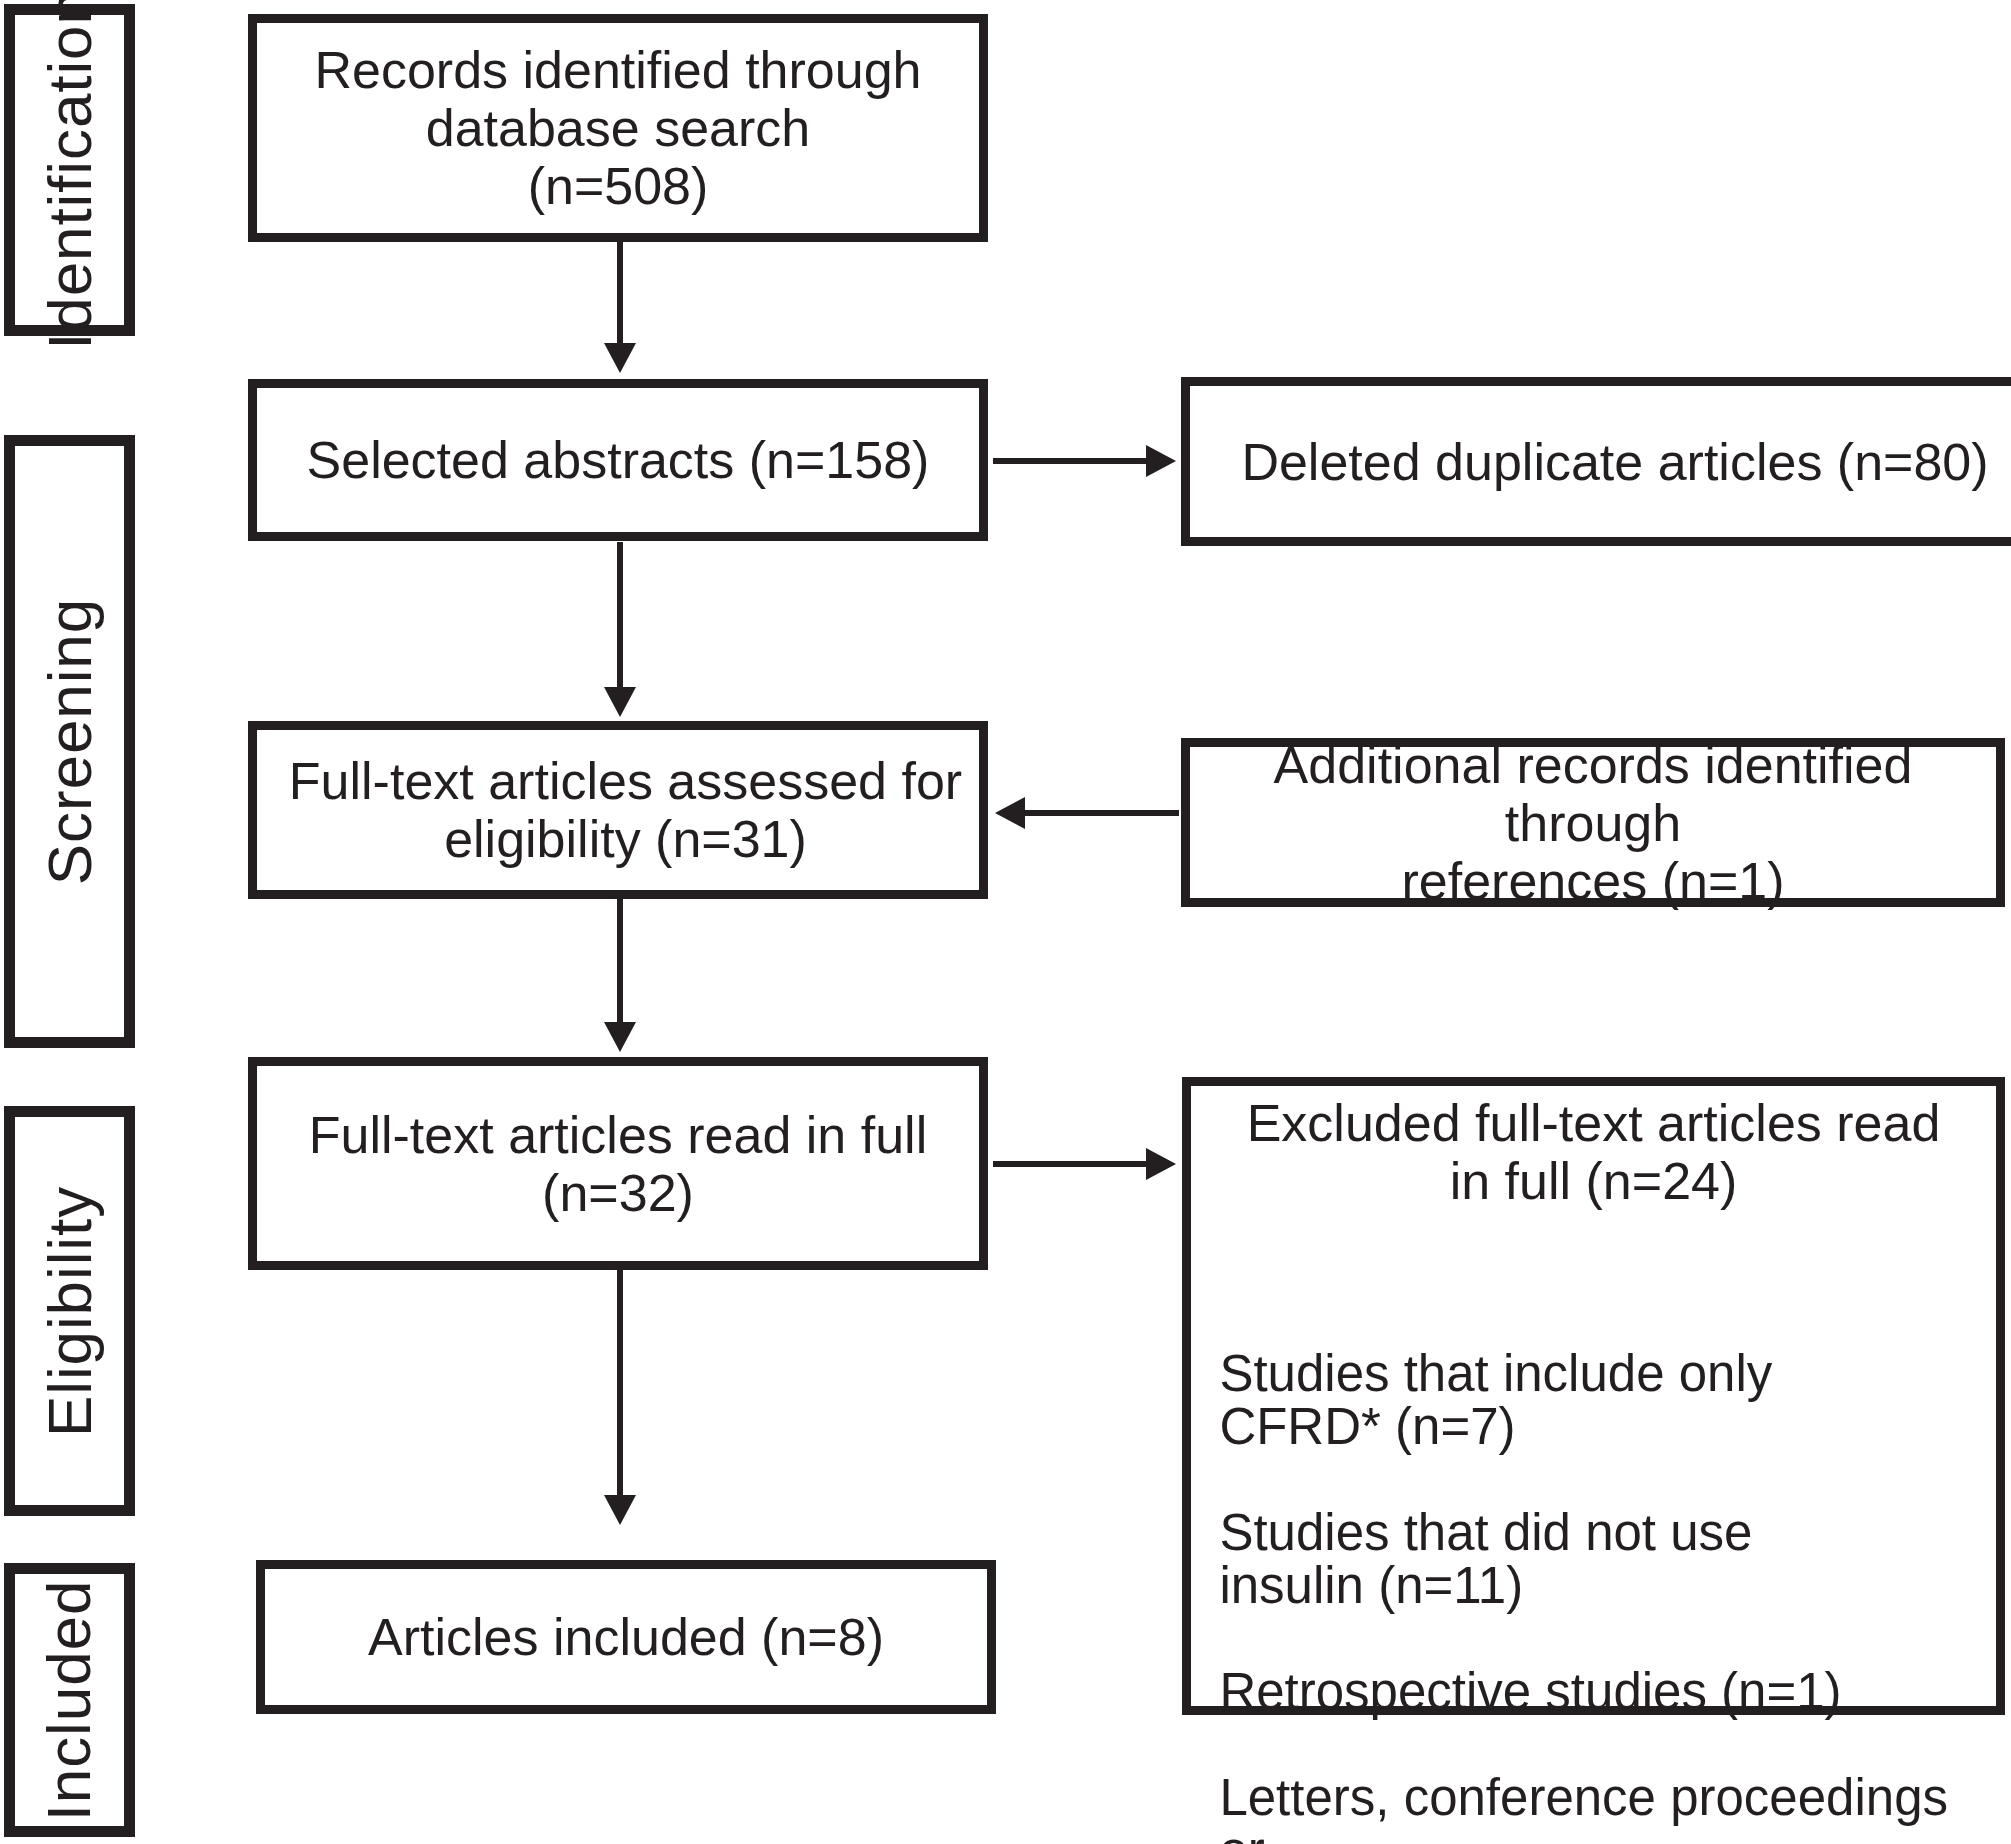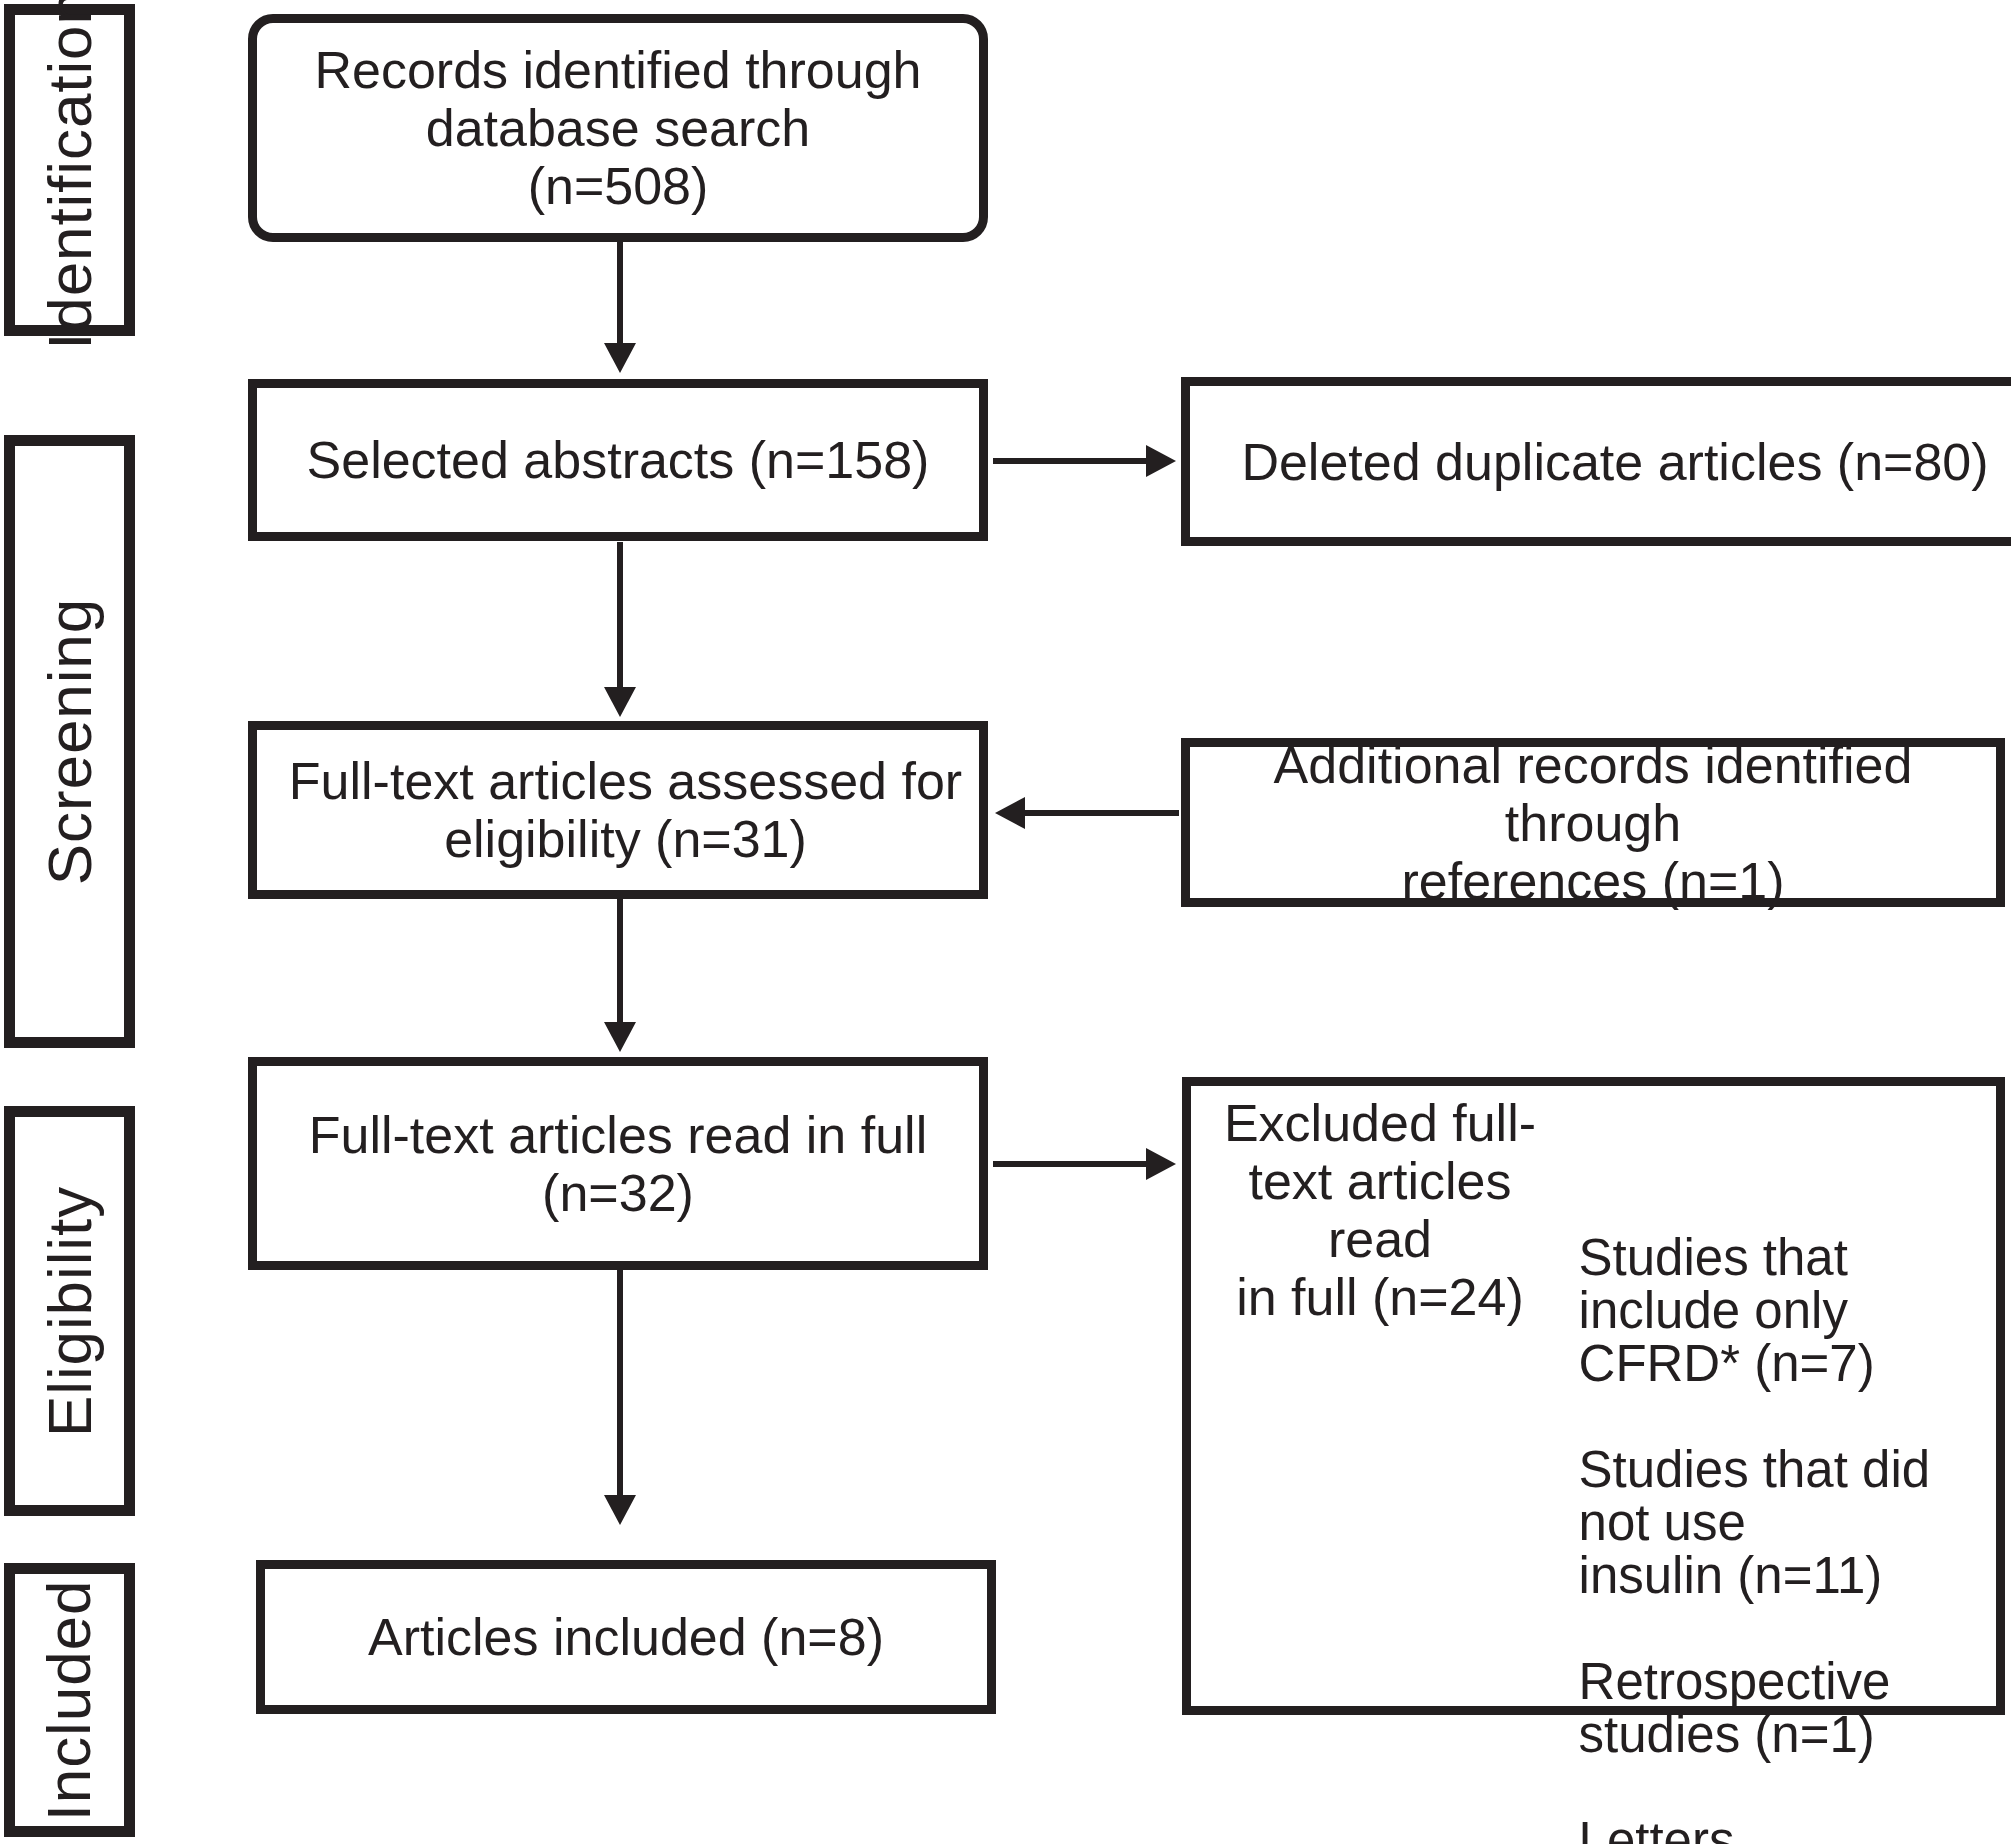--- a/index.html
+++ b/index.html
@@ -37,22 +37,23 @@
     justify-content: center;
   }
   .stage span {
     transform: rotate(-90deg);
     white-space: nowrap;
     font-size: 62px;
     letter-spacing: 0.9px;
   }
   
   #box-excluded {
+    flex-direction: column;
     justify-content: flex-start;
-    align-items: flex-start;
+    align-items: center;
     padding: 7.5px 9.4px 9.4px 9.4px;
   }
   #box-excluded .excl-heading {
     text-align: center;
     font-size: 52px;
     line-height: 58px;
     white-space: pre-line;
   }
   #box-excluded .excl-items {
     margin-top: 84px;
@@ -80,21 +81,21 @@
   <div class="stage" style="top:435px; height:613px;">
     <span>Screening</span>
   </div>
   <div class="stage" style="top:1106px; height:410px;">
     <span>Eligibility</span>
   </div>
   <div class="stage" style="top:1563px; height:274px;">
     <span>Included</span>
   </div>
 
-  <div class="box" style="left:248px; top:14px;   width:740px; height:228px;border-radius:25px;">Records identified through
+  <div class="box" style="left:248px; top:14px;   width:740px; height:228px;">Records identified through
 database search
 (n=508)</div>
   <div class="box" style="left:248px; top:379px;  width:740px; height:162px;">Selected abstracts (n=158)</div>
   <div class="box" style="left:248px; top:721px;  width:740px; height:178px;padding-left:28px;">Full-text articles assessed for
 eligibility (n=31)</div>
   <div class="box" style="left:248px; top:1057px; width:740px; height:213px;">Full-text articles read in full (n=32)</div>
   <div class="box" style="left:256px; top:1560px; width:740px; height:154px;">Articles included (n=8)</div>
 
   <div class="box" style="left:1181px; top:377px; width:868px; height:169px;">Deleted duplicate articles (n=80)</div>
   <div class="box" style="left:1181px; top:738px; width:824px; height:169px;">Additional records identified through

